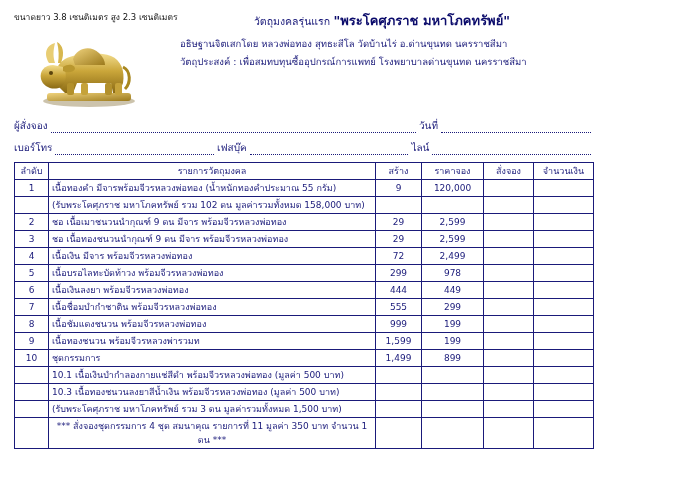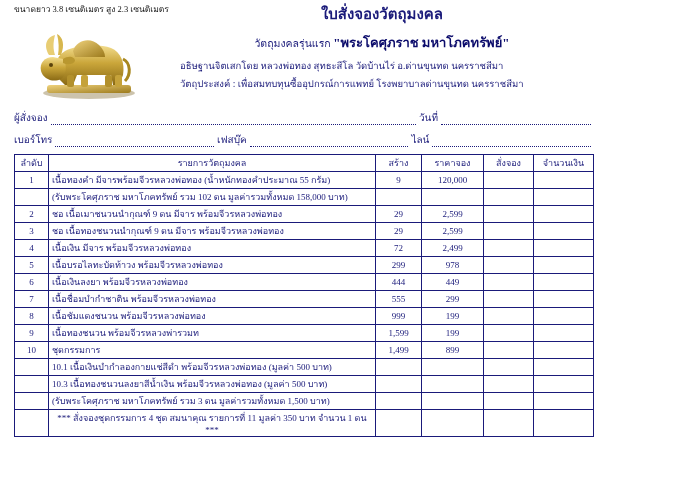--- a/index.html
+++ b/index.html
@@ -5,21 +5,21 @@
   * { box-sizing: border-box; }
   html, body { margin:0; padding:0; }
   body {
     width:700px; height:495px;
     background:#ffffff;
     font-family:"DejaVu Sans", sans-serif;
     color:#111;
     position:relative;
     overflow:hidden;
   }
-  .page { position:relative; width:608px; height:495px; padding:0 14px;font-family:Liberation Serif, serif; }
+  .page { position:relative; width:608px; height:495px; padding:8px 14px; }
 
   
   .header { display:flex; align-items:flex-start; }
   .bull-col { width:150px; flex:0 0 150px; position:relative; }
   .bull-caption {
     font-size:8.5px; text-align:center; color:#111; margin-top:2px; letter-spacing:0;
     white-space:nowrap;
   }
   .bull-wrap { height:86px; display:flex; align-items:center; justify-content:center; }
   .title-col { flex:1; padding-left:6px; padding-top:2px; }
@@ -99,21 +99,20 @@
           <rect x="56" y="58" width="7" height="12" rx="2" fill="#c5a23a"></rect>
           <rect x="80" y="58" width="7" height="12" rx="2" fill="#b2902c"></rect>
           <rect x="90" y="58" width="7" height="12" rx="2" fill="#c5a23a"></rect>
 
           <path d="M98 42 C106 46 106 58 100 64" stroke="#a8871f" stroke-width="3" fill="none"></path>
         </svg>
       </div>
     </div>
 
     <div class="title-col">
-      <div class="doc-title">ใบสั่งจองวัตถุมงคล</div>
       <div class="line1">
         <span>วัตถุมงคลรุ่นแรก</span>
         <span class="big">"พระโคศุภราช มหาโภคทรัพย์"</span>
       </div>
       <div class="line2">อธิษฐานจิตเสกโดย หลวงพ่อทอง สุทธะสีโล วัดบ้านไร่ อ.ด่านขุนทด นครราชสีมา</div>
       <div class="line3">วัตถุประสงค์ : เพื่อสมทบทุนซื้ออุปกรณ์การแพทย์ โรงพยาบาลด่านขุนทด นครราชสีมา</div>
     </div>
   </div>
 
   <div class="fields">

